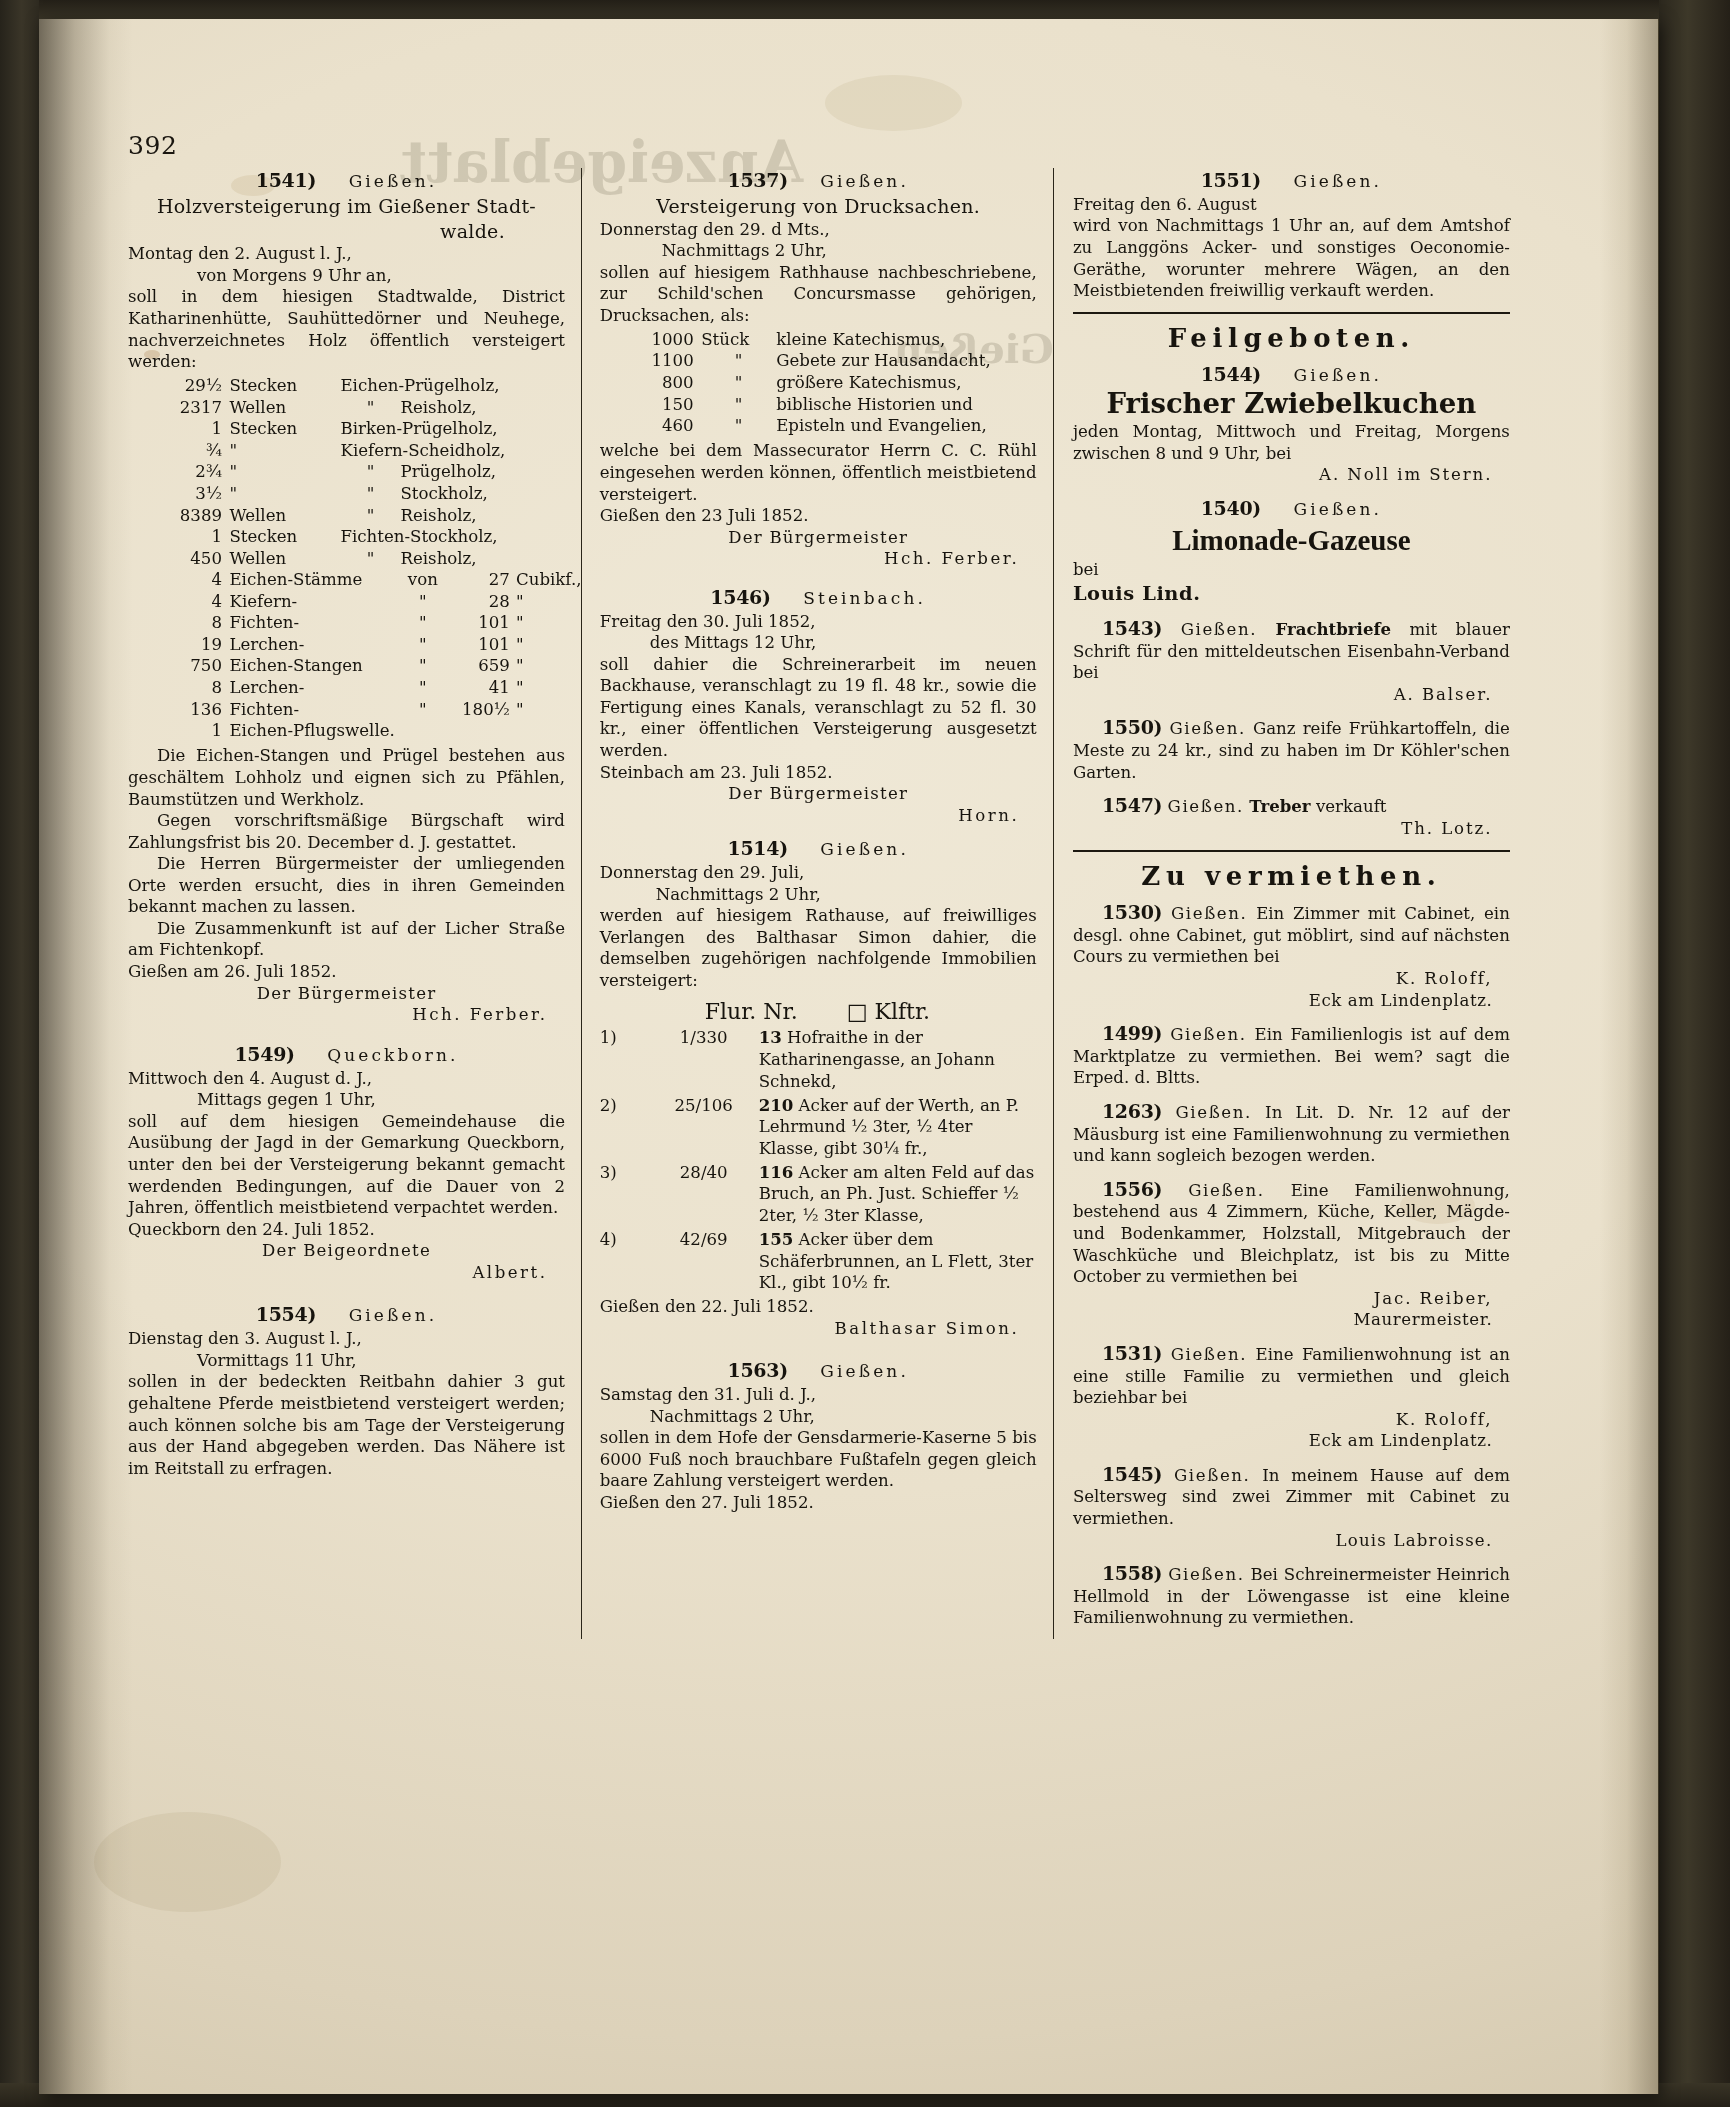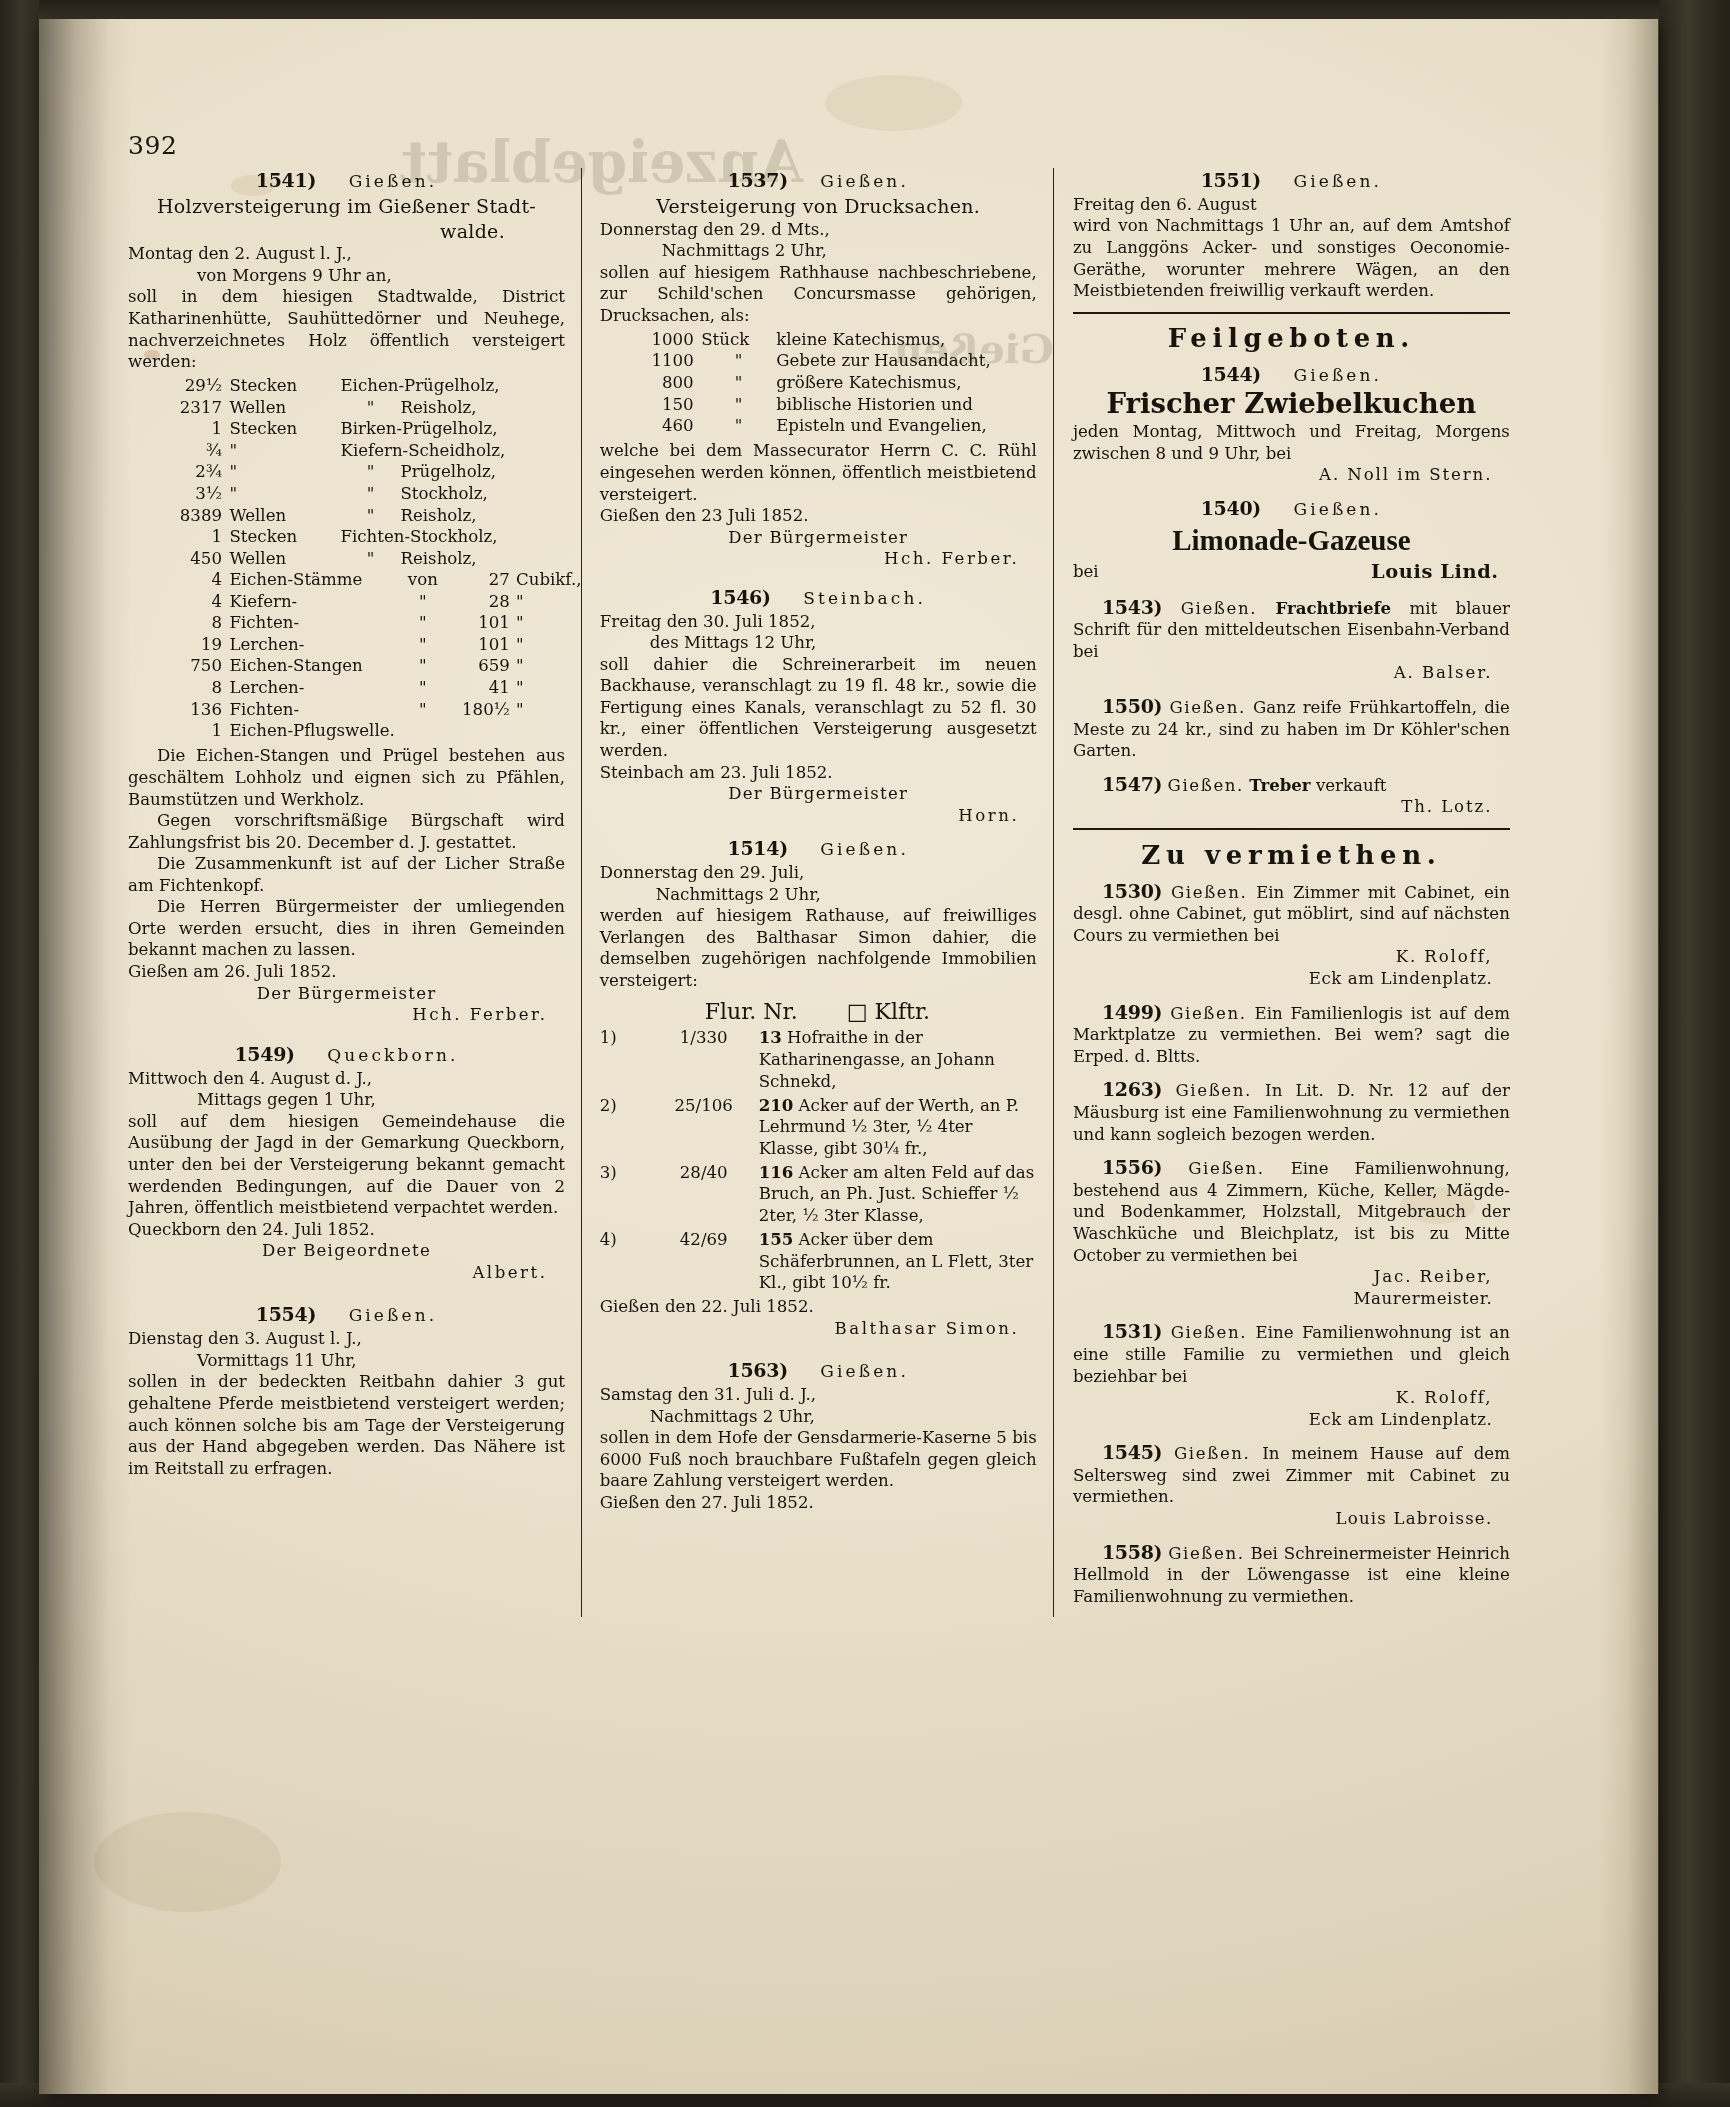--- a/index.html
+++ b/index.html
@@ -298,22 +298,22 @@
               <span class="lnum3">"</span>
             </div>
             <div class="lrow">
               <span class="lqty">1</span>
               <span class="ldesc">Eichen-Pflugswelle.</span>
             </div>
           </div>
 
           <div class="just ind">Die Eichen-Stangen und Prügel bestehen aus geschältem Lohholz und eignen sich zu Pfählen, Baumstützen und Werkholz.</div>
           <div class="just ind">Gegen vorschriftsmäßige Bürgschaft wird Zahlungsfrist bis 20. December d. J. gestattet.</div>
+          <div class="just ind">Die Herren Bürgermeister der umliegenden Orte werden ersucht, dies in ihren Gemeinden bekannt machen zu lassen.</div>
           <div class="just ind">Die Zusammenkunft ist auf der Licher Straße am Fichtenkopf.</div>
-          <div class="just ind">Die Herren Bürgermeister der umliegenden Orte werden ersucht, dies in ihren Gemeinden bekannt machen zu lassen.</div>
           <div>Gießen am 26. Juli 1852.</div>
           <div class="sig">Der Bürgermeister</div>
           <div class="sig2">Hch. Ferber.</div>
         </div>
 
         <div class="ad" style="margin-top:16.2px;">
           <div class="hd">
             <span class="num">1549)</span><span class="place">Queckborn.</span>
           </div>
           <div class="ctr">Mittwoch den 4. August d. J.,</div>
@@ -462,21 +462,21 @@
           <div class="big-title">Frischer Zwiebelkuchen</div>
           <div class="just">jeden Montag, Mittwoch und Freitag, Morgens zwischen 8 und 9 Uhr, bei</div>
           <div class="sig2" style="letter-spacing:1.9px">A. Noll im Stern.</div>
         </div>
 
         <div class="ad">
           <div class="hd">
             <span class="num">1540)</span><span class="place">Gießen.</span>
           </div>
           <div class="roman-title">Limonade-Gazeuse</div>
-          <div style="display:flex;justify-content:space-between;align-items:center;">
+          <div style="display:flex;justify-content:space-between;align-items:flex-start;flex-direction:column;">
             <span>bei</span>
             <span class="bold" style="font-size:19.4px;letter-spacing:0.6px;padding-right:11.2px;">Louis Lind.</span>
           </div>
         </div>
 
         <div class="ad">
           <div class="just ind"><span class="num">1543)</span> <span class="sp2">Gießen.</span> <b>Frachtbriefe</b> <span>mit blauer Schrift für den mitteldeutschen Eisenbahn-Verband bei</span></div>
           <div class="sig2" style="letter-spacing:1.9px">A. Balser.</div>
         </div>
 

